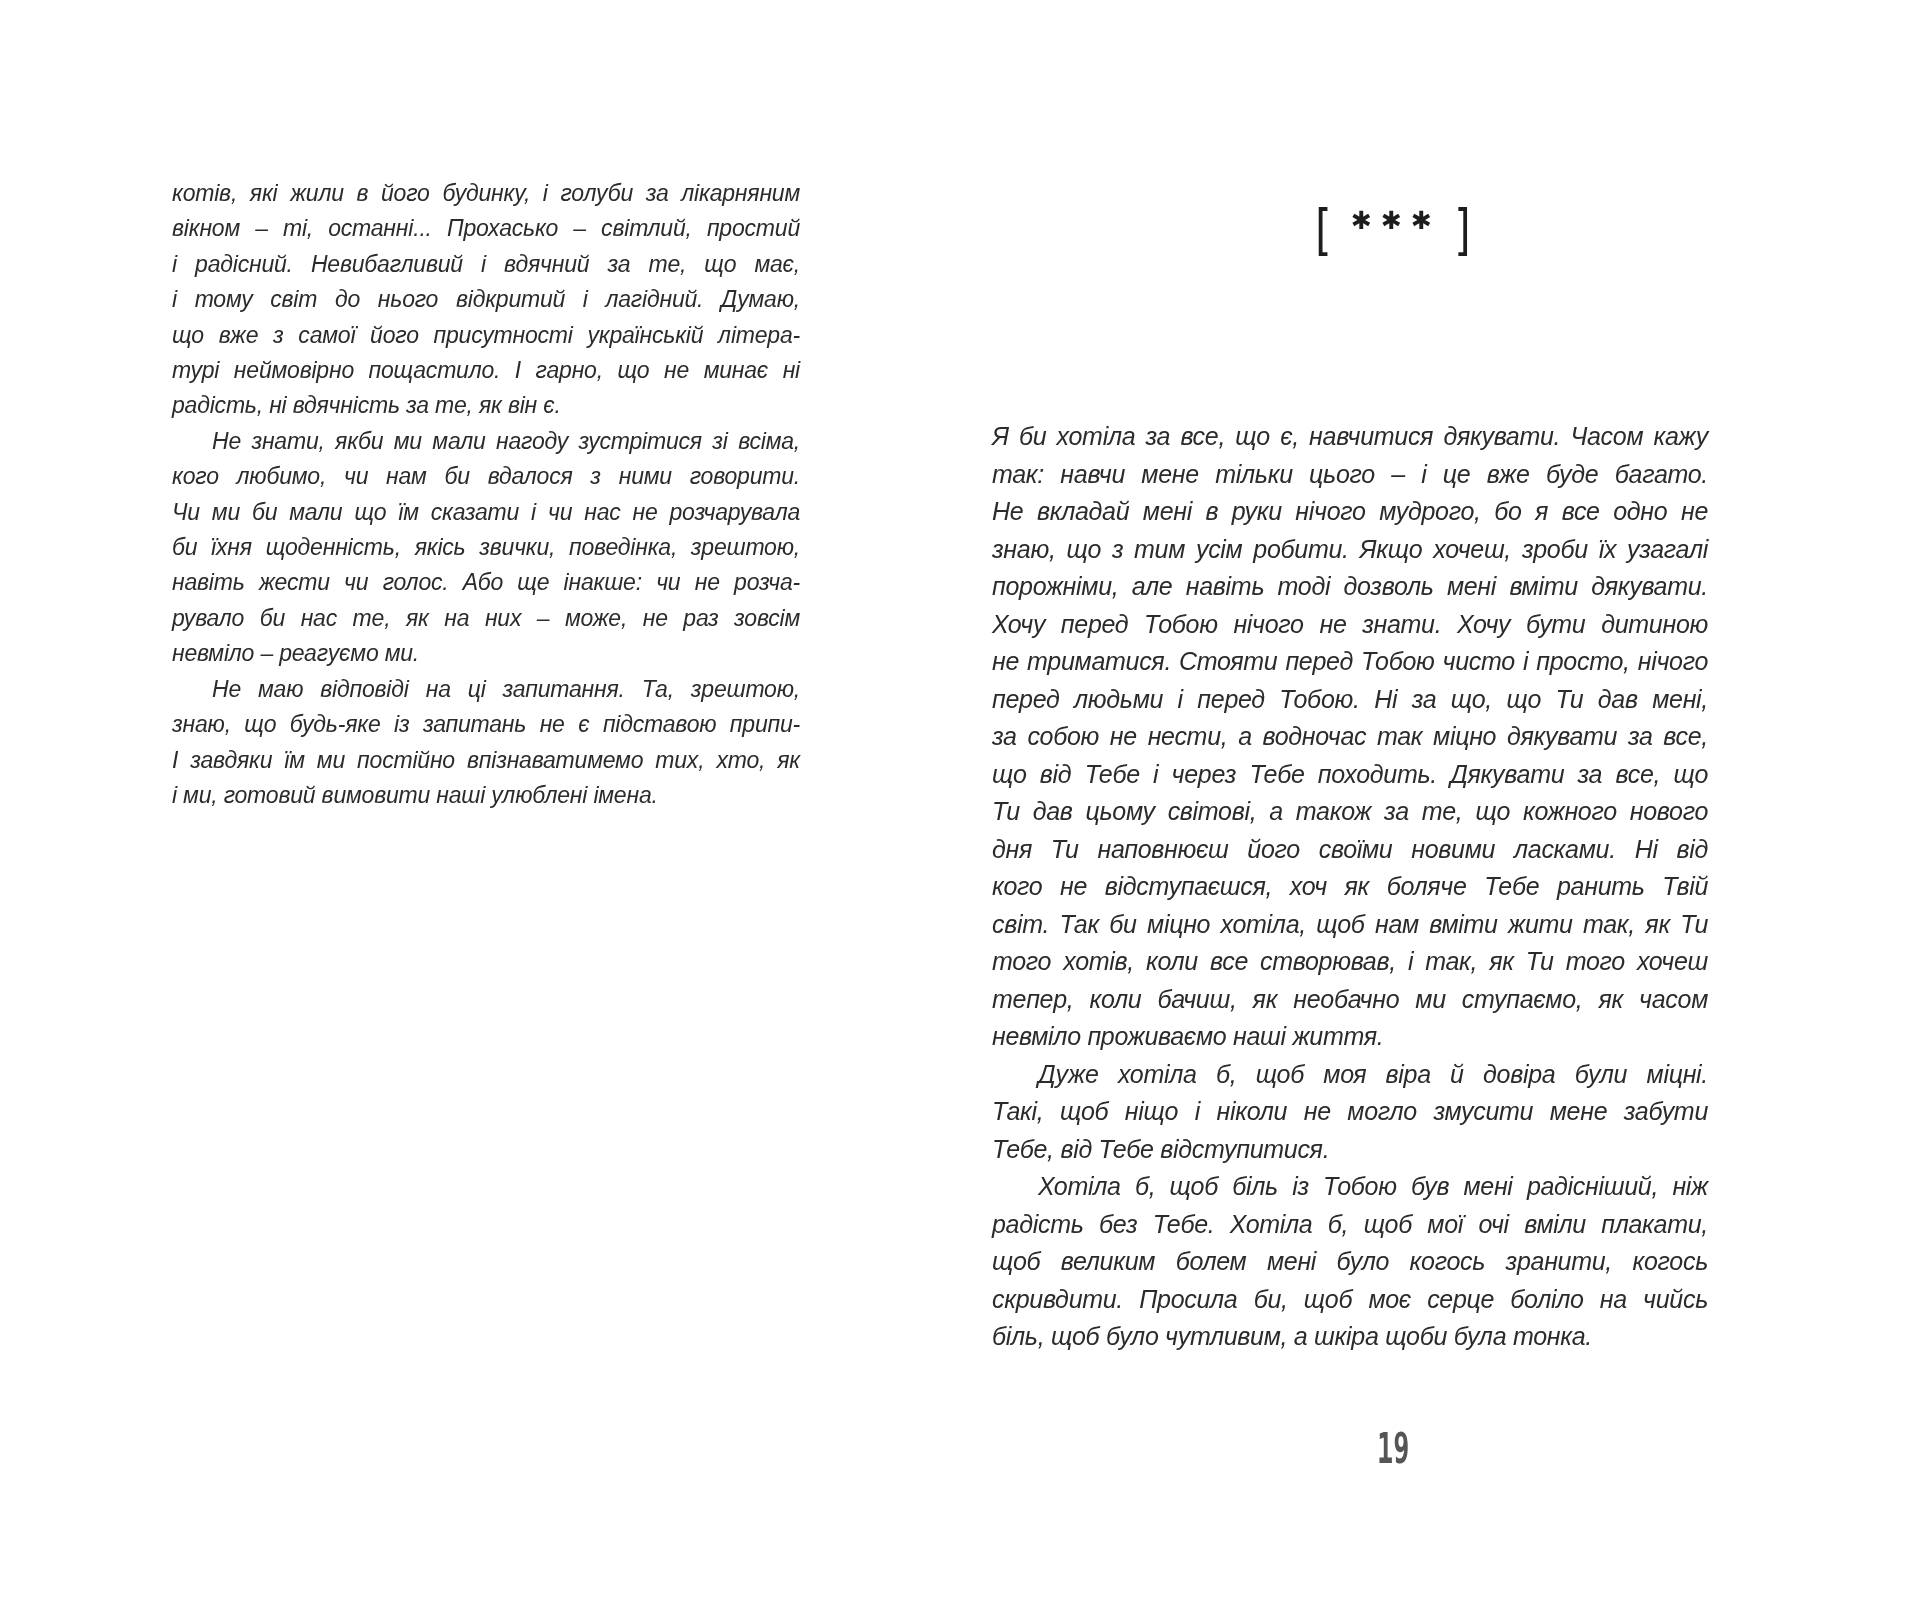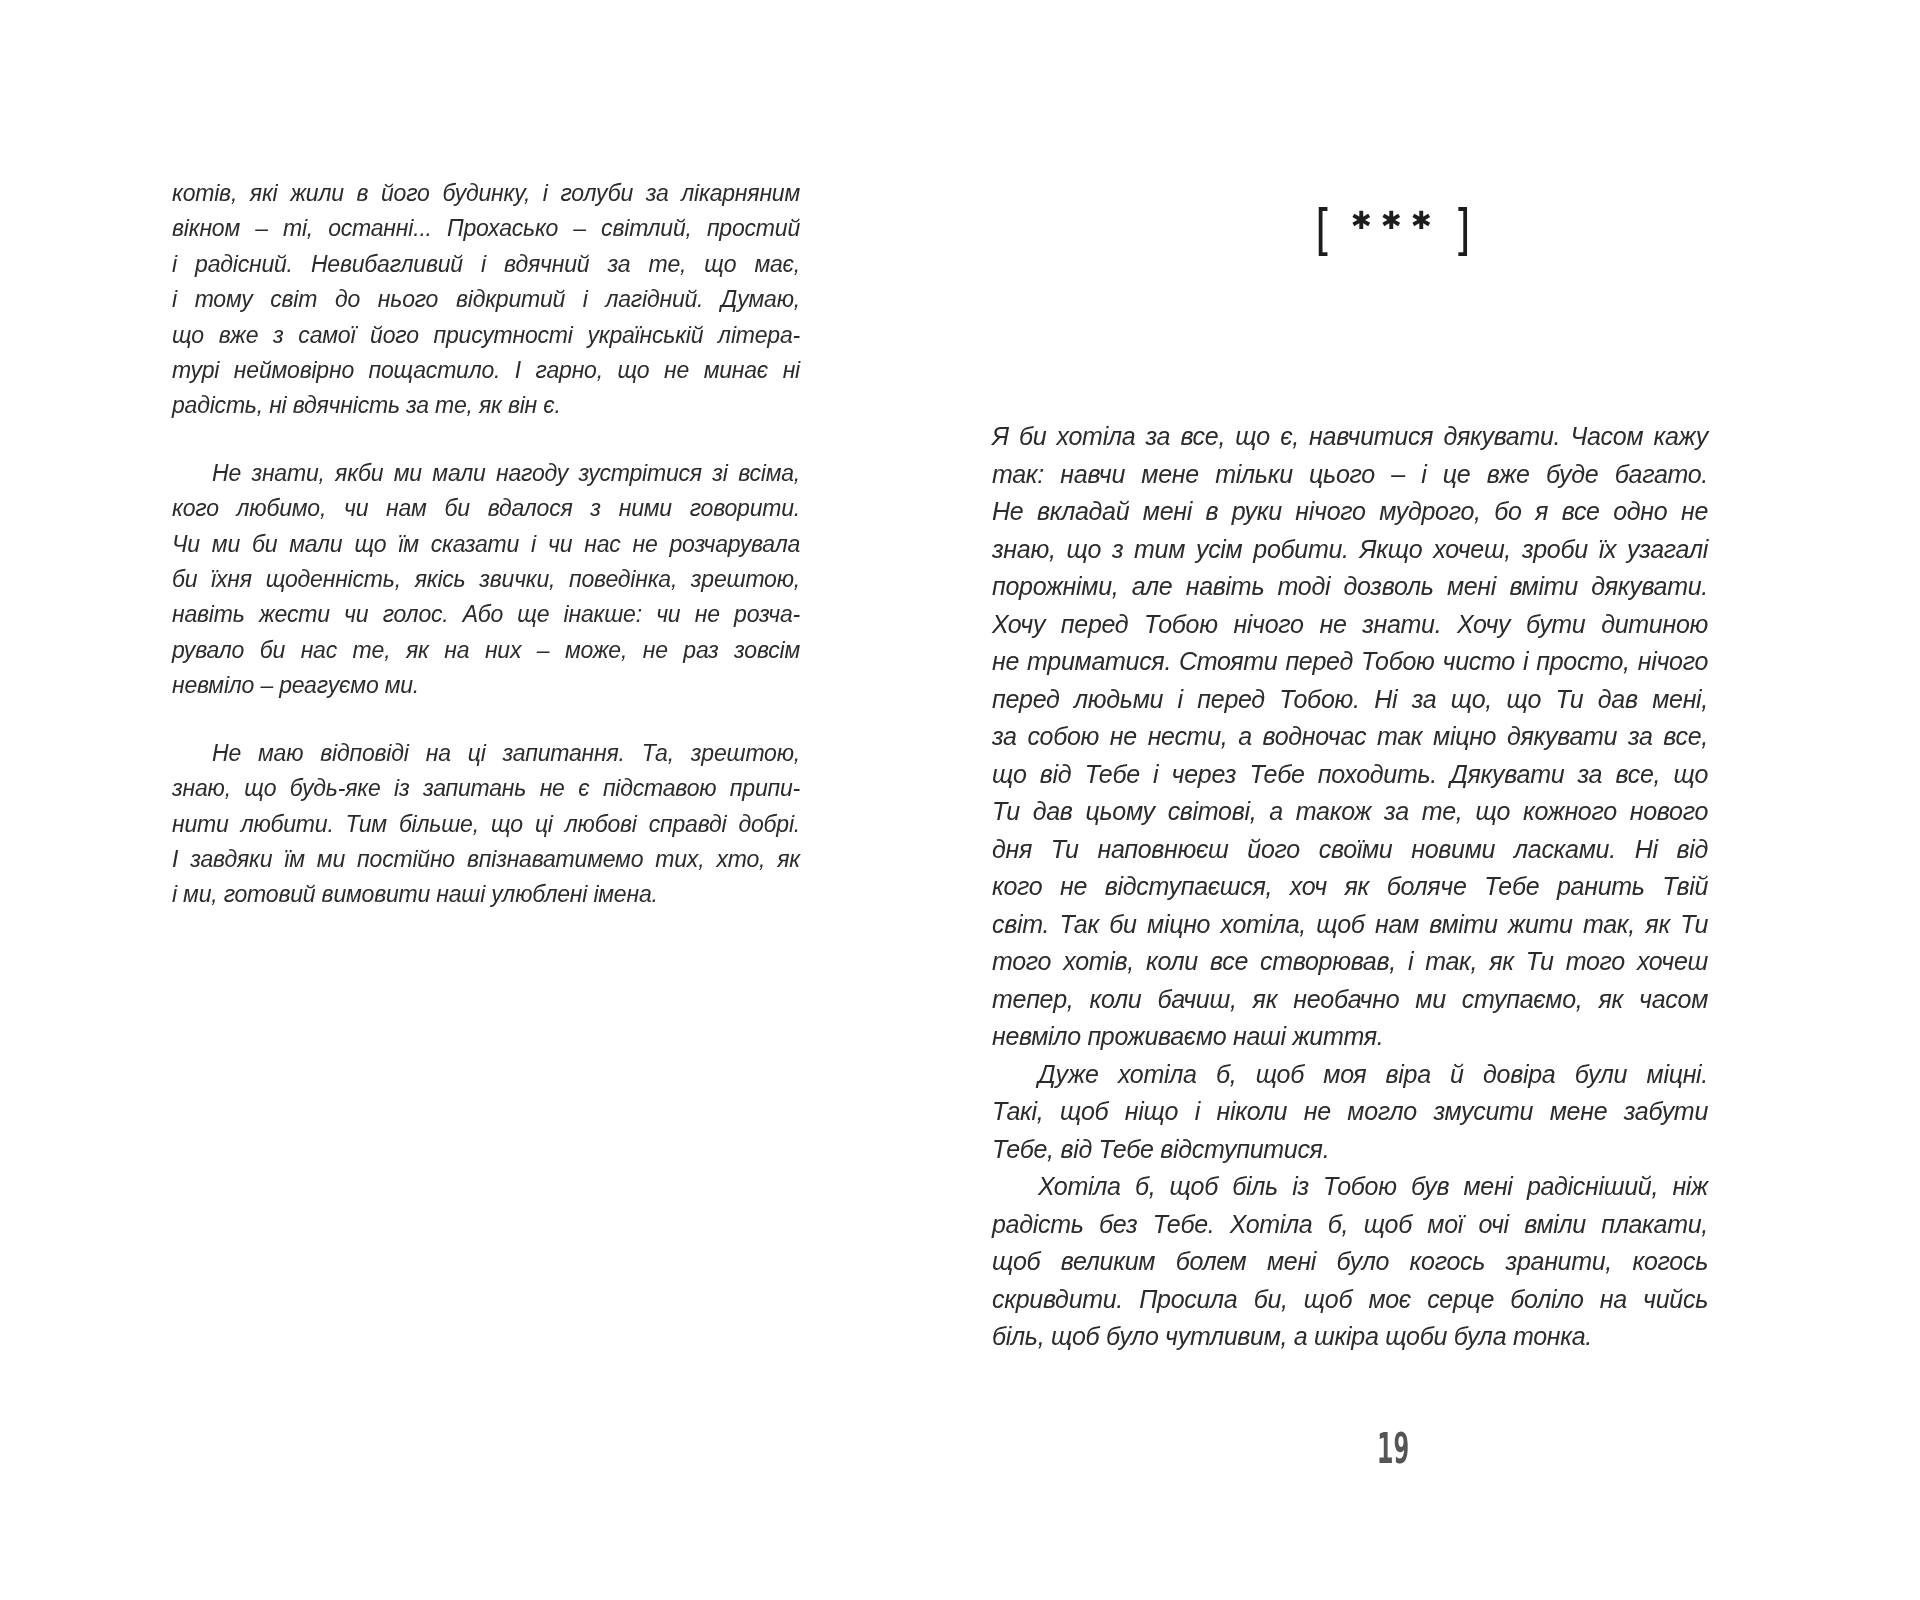--- a/index.html
+++ b/index.html
@@ -24,21 +24,21 @@
   }
 
   .line {
     text-align: justify;
     text-align-last: justify;
     white-space: nowrap;
     hyphens: none;
     font-style: italic;
   }
   .line.last { text-align-last: left; }
-  #left-text  .line.indent { text-indent: 40px; margin-top: 32px; }
+  #left-text  .line.indent { text-indent: 40px; }
   #right-text .line.indent { text-indent: 46px; }
 
   .chapter-num-wrap {
     position: absolute; left: 1035px; top: 146px; width: 716px;
     text-align: center;
   }
   .chapter-num {
     display: inline-block;
     font-family: "DejaVu Sans Mono", monospace;
     font-weight: bold;
@@ -102,21 +102,20 @@
       <div class="line last">радість, ні вдячність за те, як він є.</div>
       <div class="line indent">Не знати, якби ми мали нагоду зустрітися зі всіма,</div>
       <div class="line">кого любимо, чи нам би вдалося з ними говорити.</div>
       <div class="line">Чи ми би мали що їм сказати і чи нас не розчарувала</div>
       <div class="line">би їхня щоденність, якісь звички, поведінка, зрештою,</div>
       <div class="line">навіть жести чи голос. Або ще інакше: чи не розча-</div>
       <div class="line">рувало би нас те, як на них – може, не раз зовсім</div>
       <div class="line last">невміло – реагуємо ми.</div>
       <div class="line indent">Не маю відповіді на ці запитання. Та, зрештою,</div>
       <div class="line">знаю, що будь-яке із запитань не є підставою припи-</div>
-      <div class="line">нити любити. Тим більше, що ці любові справді добрі.</div>
       <div class="line">І завдяки їм ми постійно впізнаватимемо тих, хто, як</div>
       <div class="line last">і ми, готовий вимовити наші улюблені імена.</div>
     </div>
 
 
   <div class="section-mark">
     <span class="bracket">[</span>
     <span class="stars">✱✱✱</span>
     <span class="bracket">]</span>
   </div>

